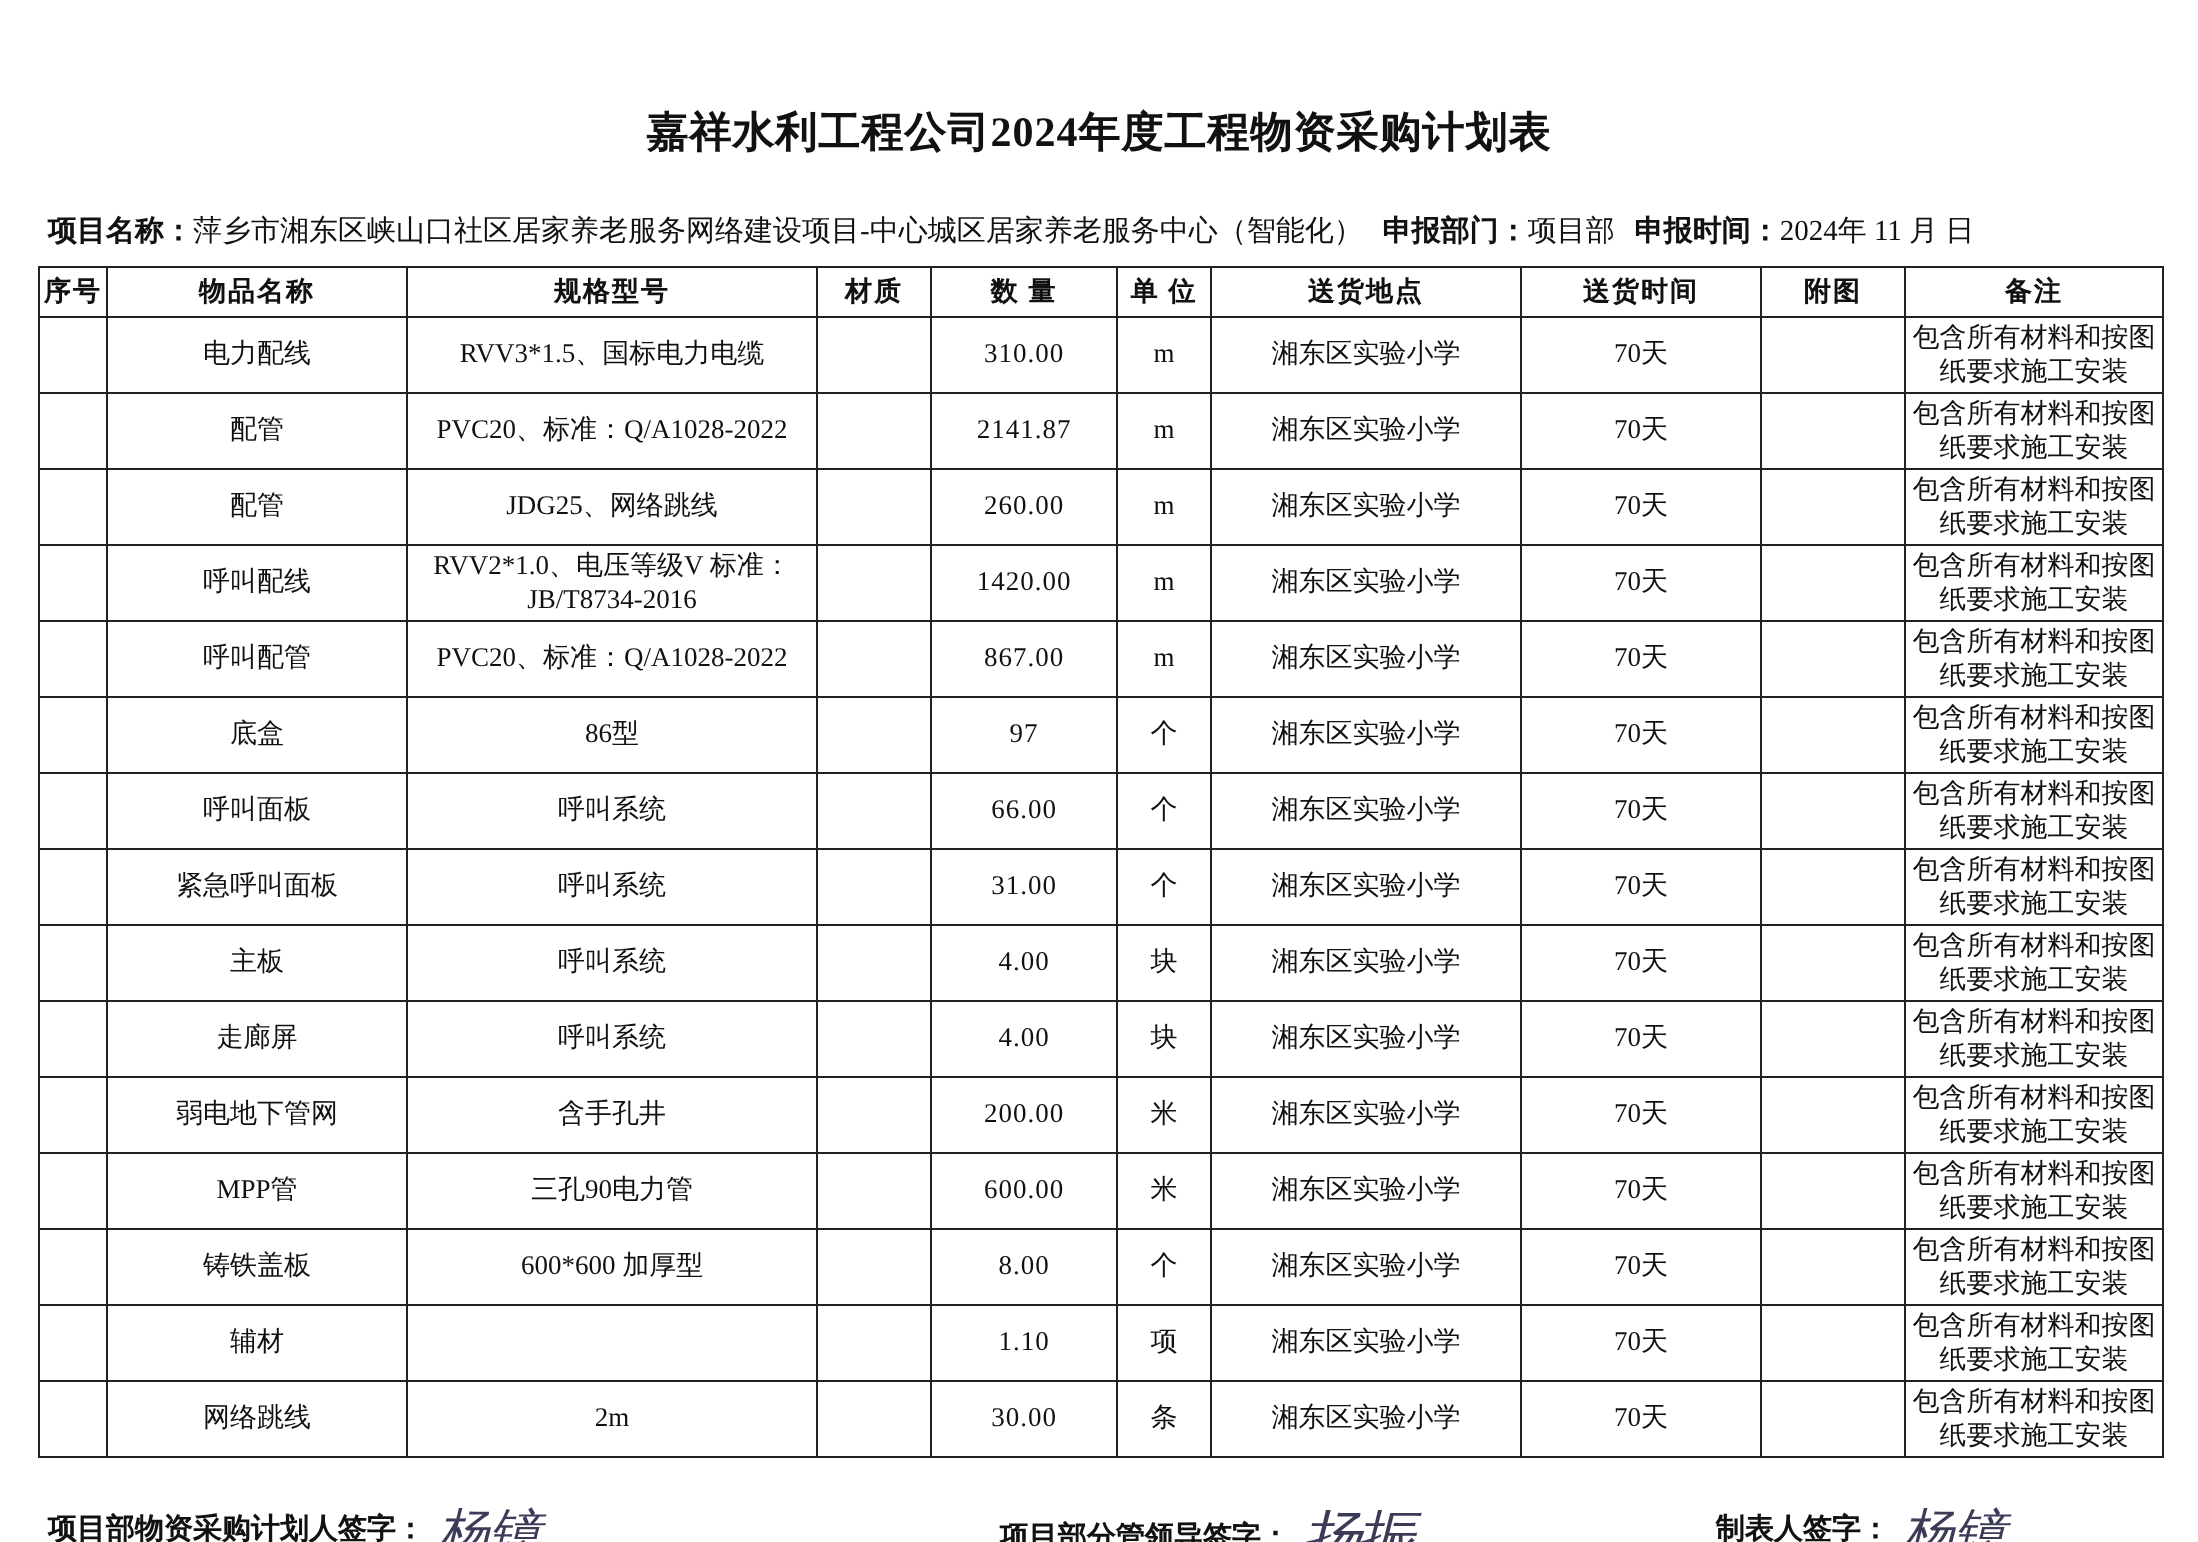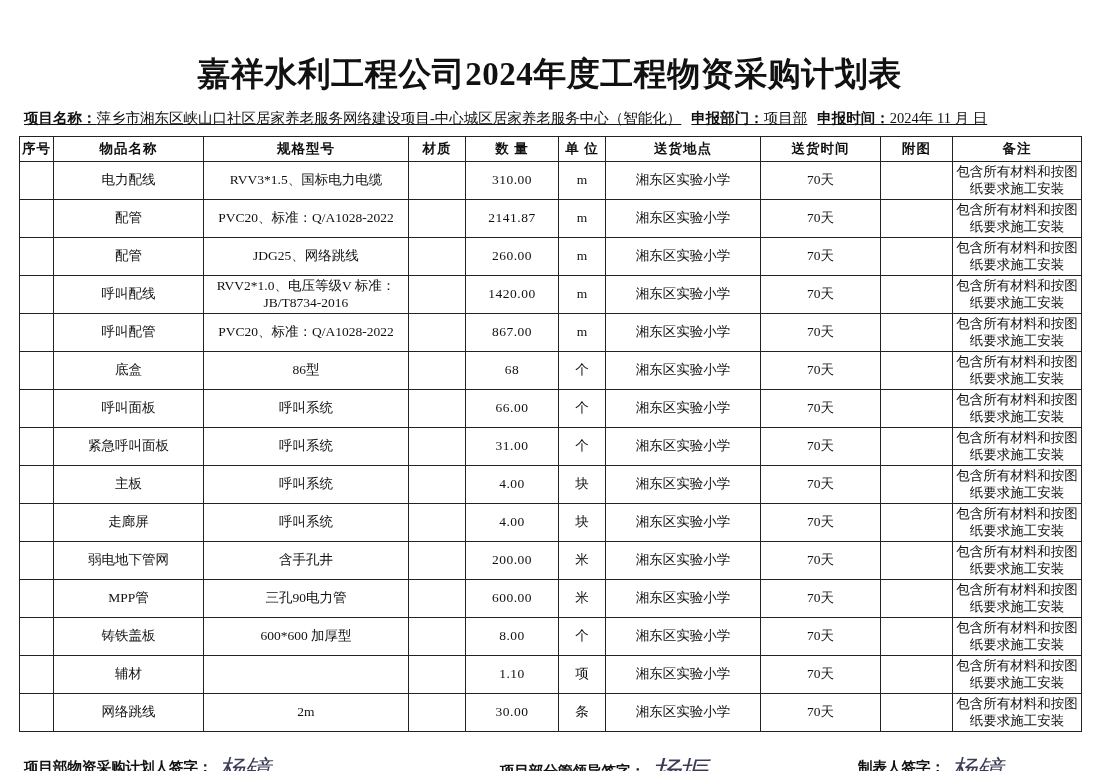--- a/index.html
+++ b/index.html
@@ -17,35 +17,34 @@
   }
   .page {
     position: relative;
     width: 1099px;
     height: 771px;
     box-sizing: border-box;
     padding: 0 18px;
   }
   .doc-title {
     text-align: center;
-    font-size: 33px;
+    font-size: 21px;
     font-weight: bold;
     letter-spacing: 0.5px;
     margin-top: 52px;
-    margin-bottom: 12px;
+    margin-bottom: 26px;
     font-family: "Liberation Serif", "DejaVu Serif", serif;
   }
   .meta-line {
     font-size: 14.5px;
     font-weight: bold;
     white-space: nowrap;
     margin-left: 6px;
     margin-bottom: 8px;
     letter-spacing: 0px;
-    text-decoration: underline;
   }
   .meta-line .val { font-weight: normal; }
   .meta-sep { display: inline-block; width: 10px; }
 
   table.grid {
     border-collapse: collapse;
     width: 1062px;
     table-layout: fixed;
     margin-left: 1px;
   }
@@ -210,21 +209,21 @@
         <td>湘东区实验小学</td>
         <td>70天</td>
         <td></td>
         <td class="remark">包含所有材料和按图纸要求施工安装</td>
       </tr>
       <tr>
         <td></td>
         <td>底盒</td>
         <td class="spec-sm">86型</td>
         <td></td>
-        <td class="qty">68</td>
+        <td class="qty">97</td>
         <td>个</td>
         <td>湘东区实验小学</td>
         <td>70天</td>
         <td></td>
         <td class="remark">包含所有材料和按图纸要求施工安装</td>
       </tr>
       <tr>
         <td></td>
         <td>呼叫面板</td>
         <td class="spec-sm">呼叫系统</td>

